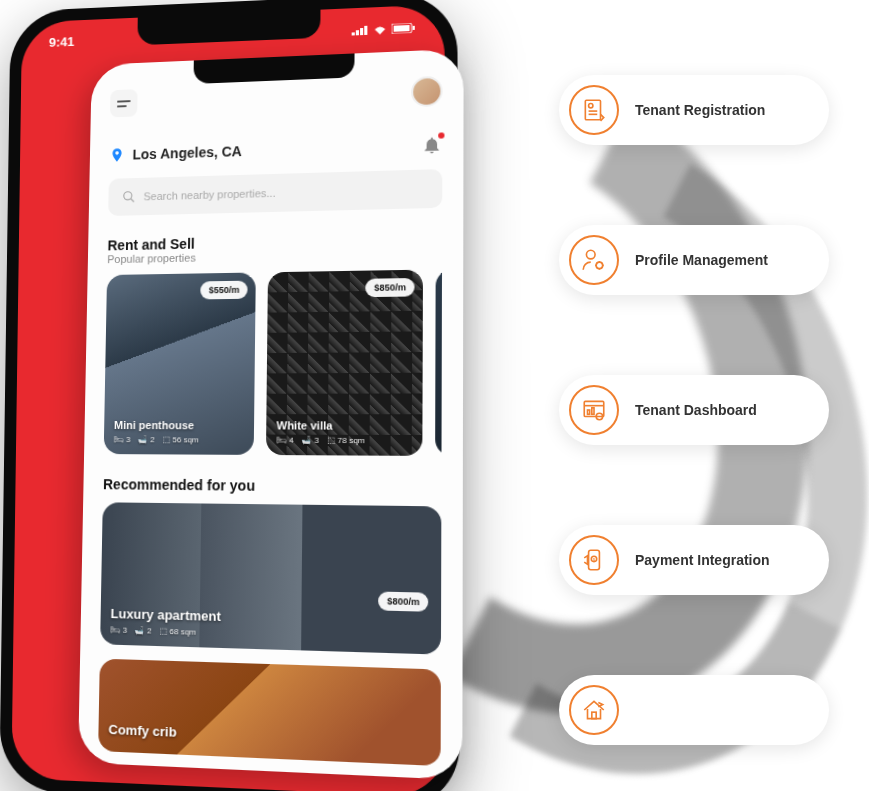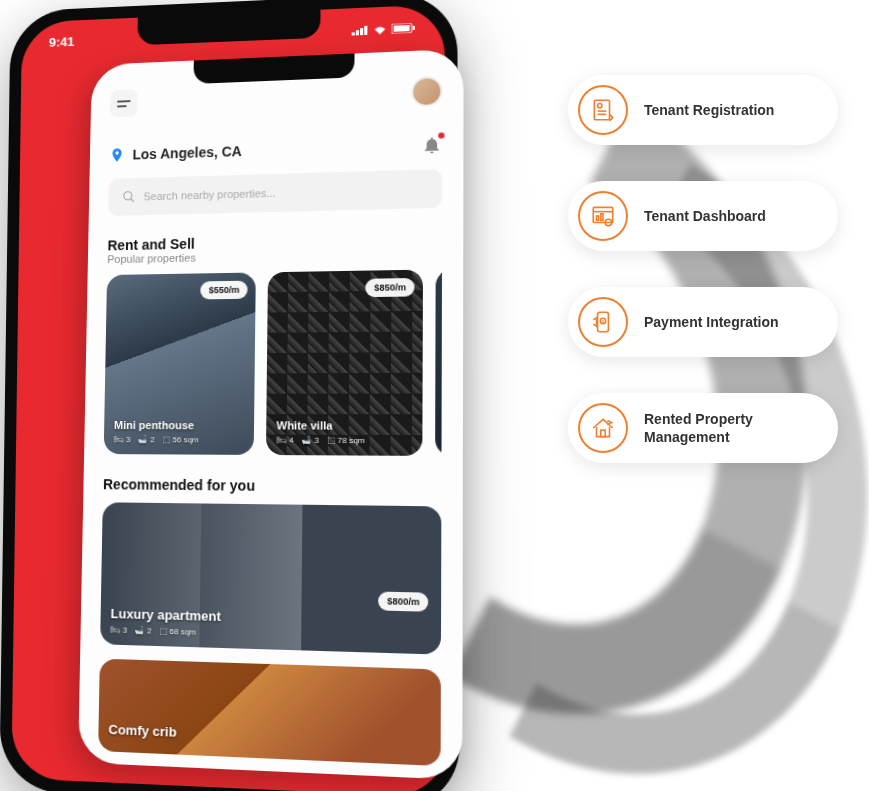--- a/index.html
+++ b/index.html
@@ -100,21 +100,21 @@
 .card-bottom { position: absolute; left: 10px; right: 10px; bottom: 10px; color: #fff; }
 .card-name { font-size: 11px; font-weight: 700; margin-bottom: 4px; text-shadow: 0 1px 3px rgba(0,0,0,.6); }
 .card-meta { font-size: 8px; opacity: .9; display: flex; gap: 8px; text-shadow: 0 1px 2px rgba(0,0,0,.6); }
 
 .wide-card { position: relative; width: 100%; height: 140px; border-radius: 16px; overflow: hidden; margin-bottom: 14px; }
 .img-d { background: linear-gradient(90deg,#3a4450 0%,#5a6570 30%,#4a5460 30%,#6a7580 60%,#3a4450 60%); }
 .img-e { background: linear-gradient(135deg,#a0522d 0%,#8b4513 40%,#cd853f 40%,#a0522d 80%); }
 .wide-price { position: absolute; bottom: 40px; right: 12px; background: rgba(255,255,255,.95); color: #111; font-size: 9px; font-weight: 700; padding: 4px 8px; border-radius: 10px; }
 
 
-.features { position: absolute; right: 31px; top: 75px; display: flex; flex-direction: column; gap: 36px; }
+.features { position: absolute; right: 40px; top: 75px; display: flex; flex-direction: column; gap: 80px; }
 .pill {
   display: flex; align-items: center; gap: 16px;
   background: #fff; border-radius: 40px; padding: 10px 40px 10px 10px;
   box-shadow: 0 4px 18px rgba(0,0,0,.1);
   width: 270px;
 }
 .pill-icon {
   width: 50px; height: 50px; border-radius: 50%;
   border: 2px solid #f08030;
   display: flex; align-items: center; justify-content: center;
@@ -288,20 +288,31 @@
           <line x1="7" y1="13" x2="15" y2="13"></line>
           <line x1="7" y1="16" x2="15" y2="16"></line>
           <path d="M18 16 l3 3 l-3 3"></path>
         </svg>
     </div>
     <div class="pill-label">Tenant Registration</div>
   </div>
   <div class="pill">
     <div class="pill-icon">
       <svg width="26" height="26" viewBox="0 0 24 24" fill="none" stroke="currentColor" stroke-width="1.5">
+          <circle cx="9" cy="7" r="4"></circle>
+          <path d="M2 21 c0-4 3-7 7-7"></path>
+          <circle cx="17" cy="17" r="3"></circle>
+          <path d="M17 13v1 M17 20v1 M13 17h1 M20 17h1 M14.5 14.5l.7.7 M18.8 18.8l.7.7 M14.5 19.5l.7-.7 M18.8 15.2l.7-.7"></path>
+        </svg>
+    </div>
+    <div class="pill-label">Profile Management</div>
+  </div>
+  <div class="pill">
+    <div class="pill-icon">
+      <svg width="26" height="26" viewBox="0 0 24 24" fill="none" stroke="currentColor" stroke-width="1.5">
           <rect x="3" y="4" width="18" height="14" rx="1"></rect>
           <line x1="3" y1="8" x2="21" y2="8"></line>
           <rect x="6" y="12" width="2" height="4"></rect>
           <rect x="10" y="10" width="2" height="6"></rect>
           <circle cx="17" cy="18" r="3"></circle>
         </svg>
     </div>
     <div class="pill-label">Tenant Dashboard</div>
   </div>
   <div class="pill">
@@ -317,15 +328,14 @@
   </div>
   <div class="pill">
     <div class="pill-icon">
       <svg width="26" height="26" viewBox="0 0 24 24" fill="none" stroke="currentColor" stroke-width="1.5">
           <path d="M3 12 L12 4 L21 12"></path>
           <path d="M6 11 v9 h12 v-9"></path>
           <rect x="10" y="14" width="4" height="6"></rect>
           <path d="M16 5 l4 2 l-4 2"></path>
         </svg>
     </div>
-    <div class="pill-label">Rented Property Management</div>
   </div>
 </div>
 
 </body></html>

